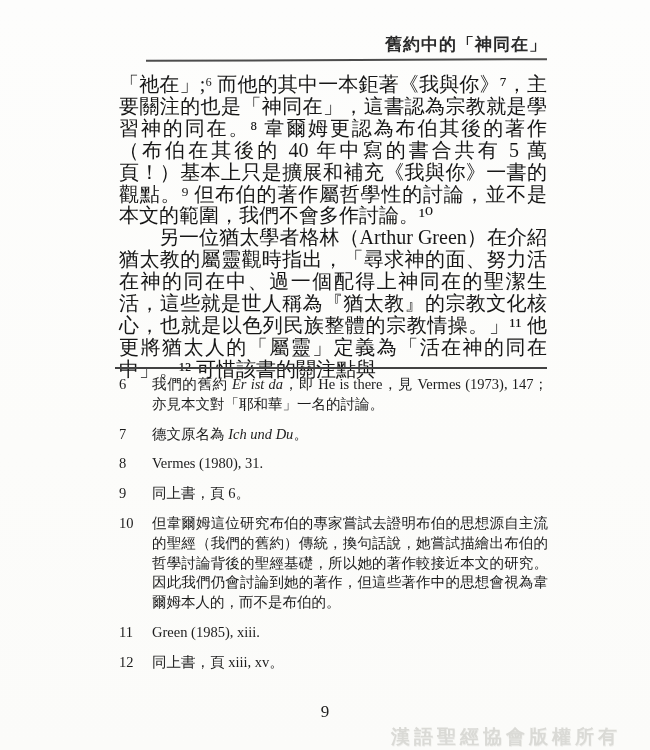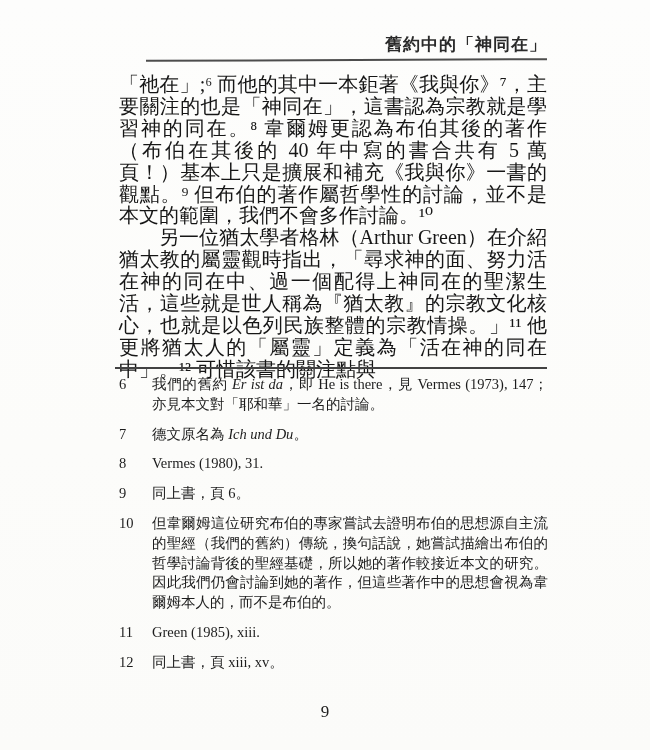--- a/index.html
+++ b/index.html
@@ -147,14 +147,15 @@
       <span class="fn-num">11</span>
       <span class="fn-text"><span>Green (1985), xiii.</span></span>
     </div>
     <div class="fn">
       <span class="fn-num">12</span>
       <span class="fn-text"><span>同上書，頁 xiii, xv。</span></span>
     </div>
   </div>
 
   <div class="page-num">9</div>
+  <div class="watermark">漢語聖經協會版權所有</div>
 
 </div>
 
 </body></html>

